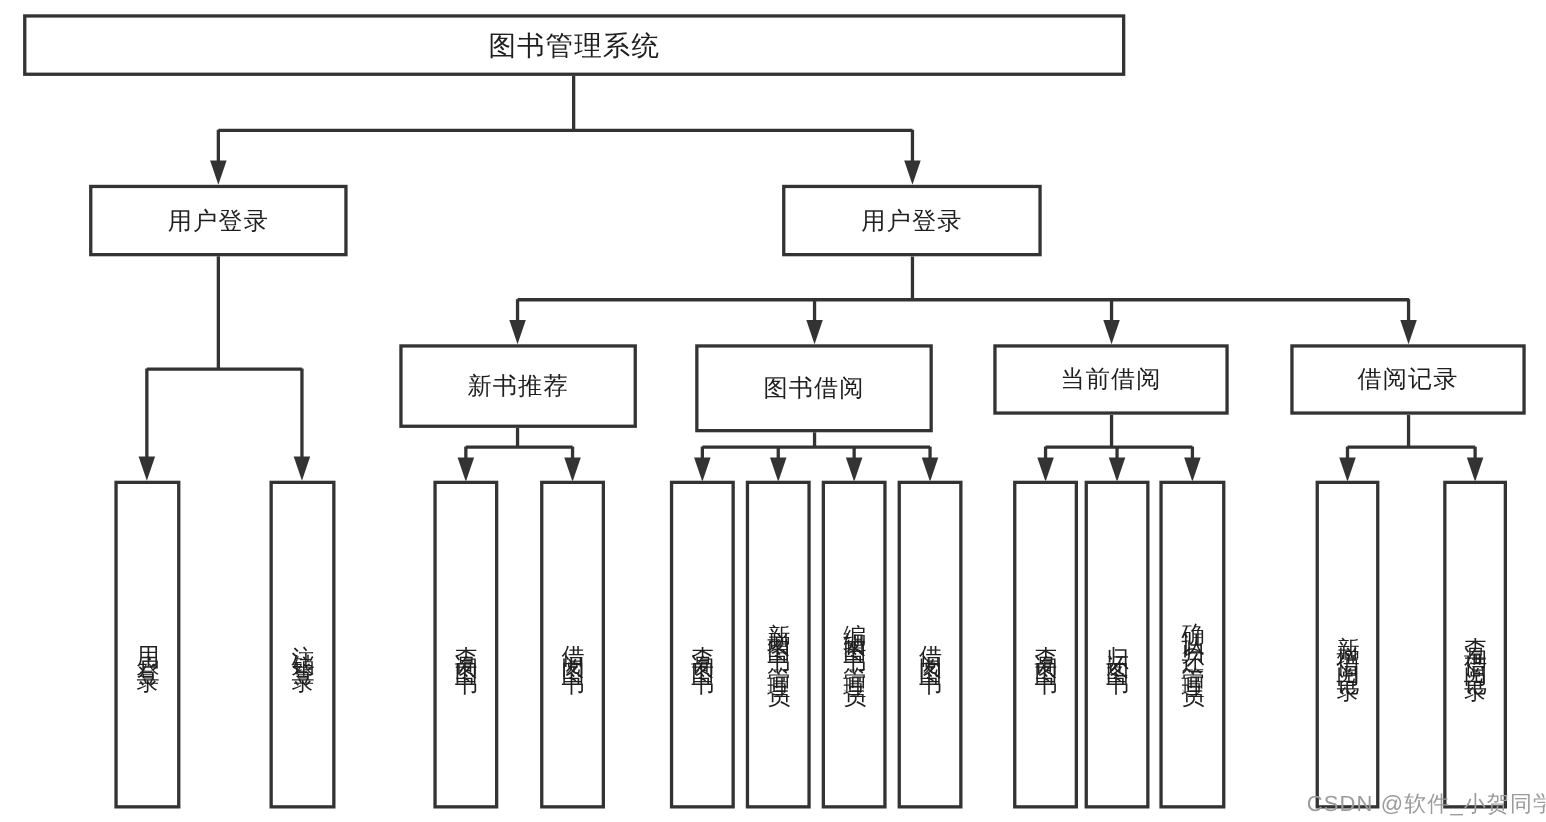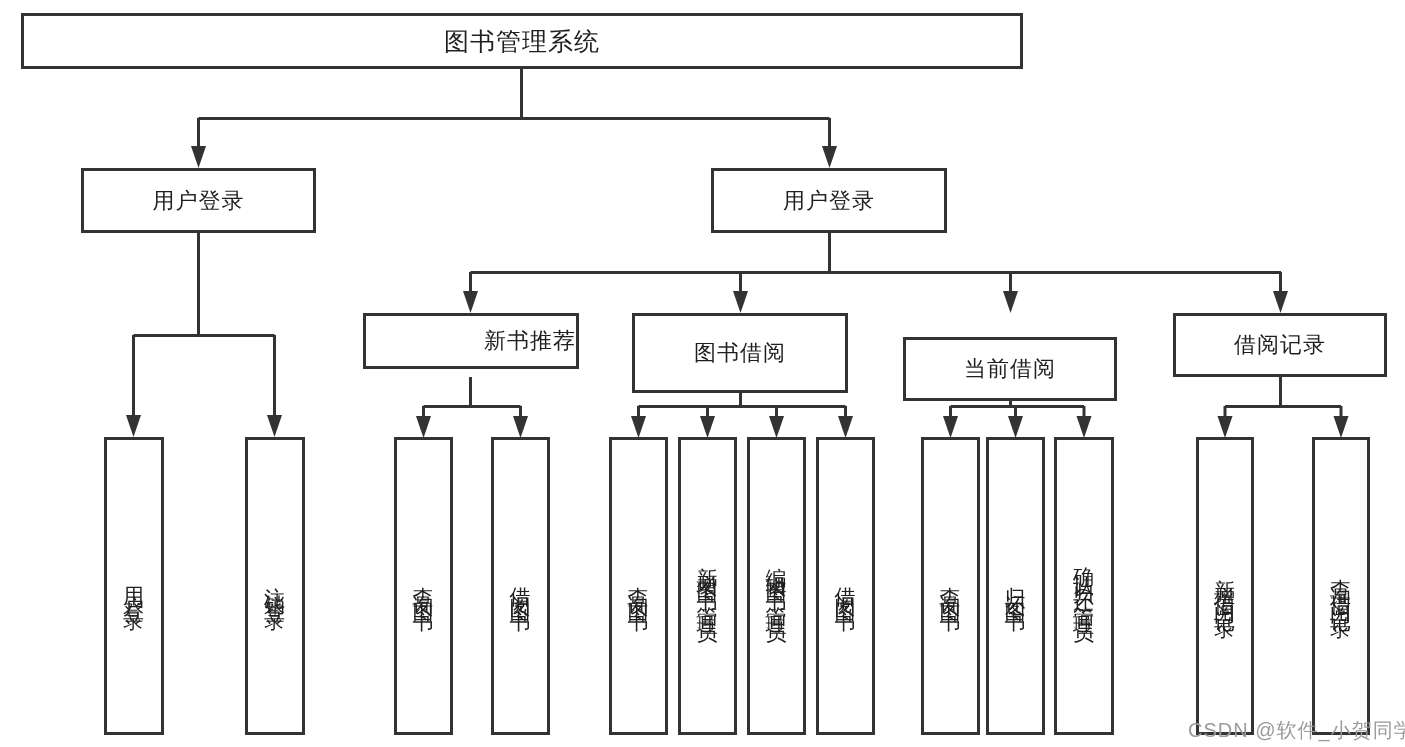--- a/index.html
+++ b/index.html
@@ -116,27 +116,27 @@
     <span>图书管理系统</span>
   </div>
 
   <div class="hbox row" style="left:81px;top:168px;width:235px;height:65px;">
     <span>用户登录</span>
   </div>
   <div class="hbox row" style="left:711px;top:168px;width:236px;height:65px;">
     <span>用户登录</span>
   </div>
 
-  <div class="hbox row" style="left:363px;top:313px;width:216px;height:56px;justify-content:flex-end;">
+  <div class="hbox row" style="left:363px;top:313px;width:216px;height:76px;">
     <span>新书推荐</span>
   </div>
   <div class="hbox row" style="left:632px;top:313px;width:216px;height:80px;">
     <span>图书借阅</span>
   </div>
-  <div class="hbox row" style="left:903px;top:313px;width:214px;height:64px;margin-top:24px;">
+  <div class="hbox row" style="left:903px;top:313px;width:214px;height:64px;">
     <span>当前借阅</span>
   </div>
   <div class="hbox row" style="left:1173px;top:313px;width:214px;height:64px;">
     <span>借阅记录</span>
   </div>
 
   <div class="vbox" style="left:104px;top:437px;width:60px;height:298px;">
     <span>用户登录</span>
   </div>
   <div class="vbox" style="left:245px;top:437px;width:60px;height:298px;">

